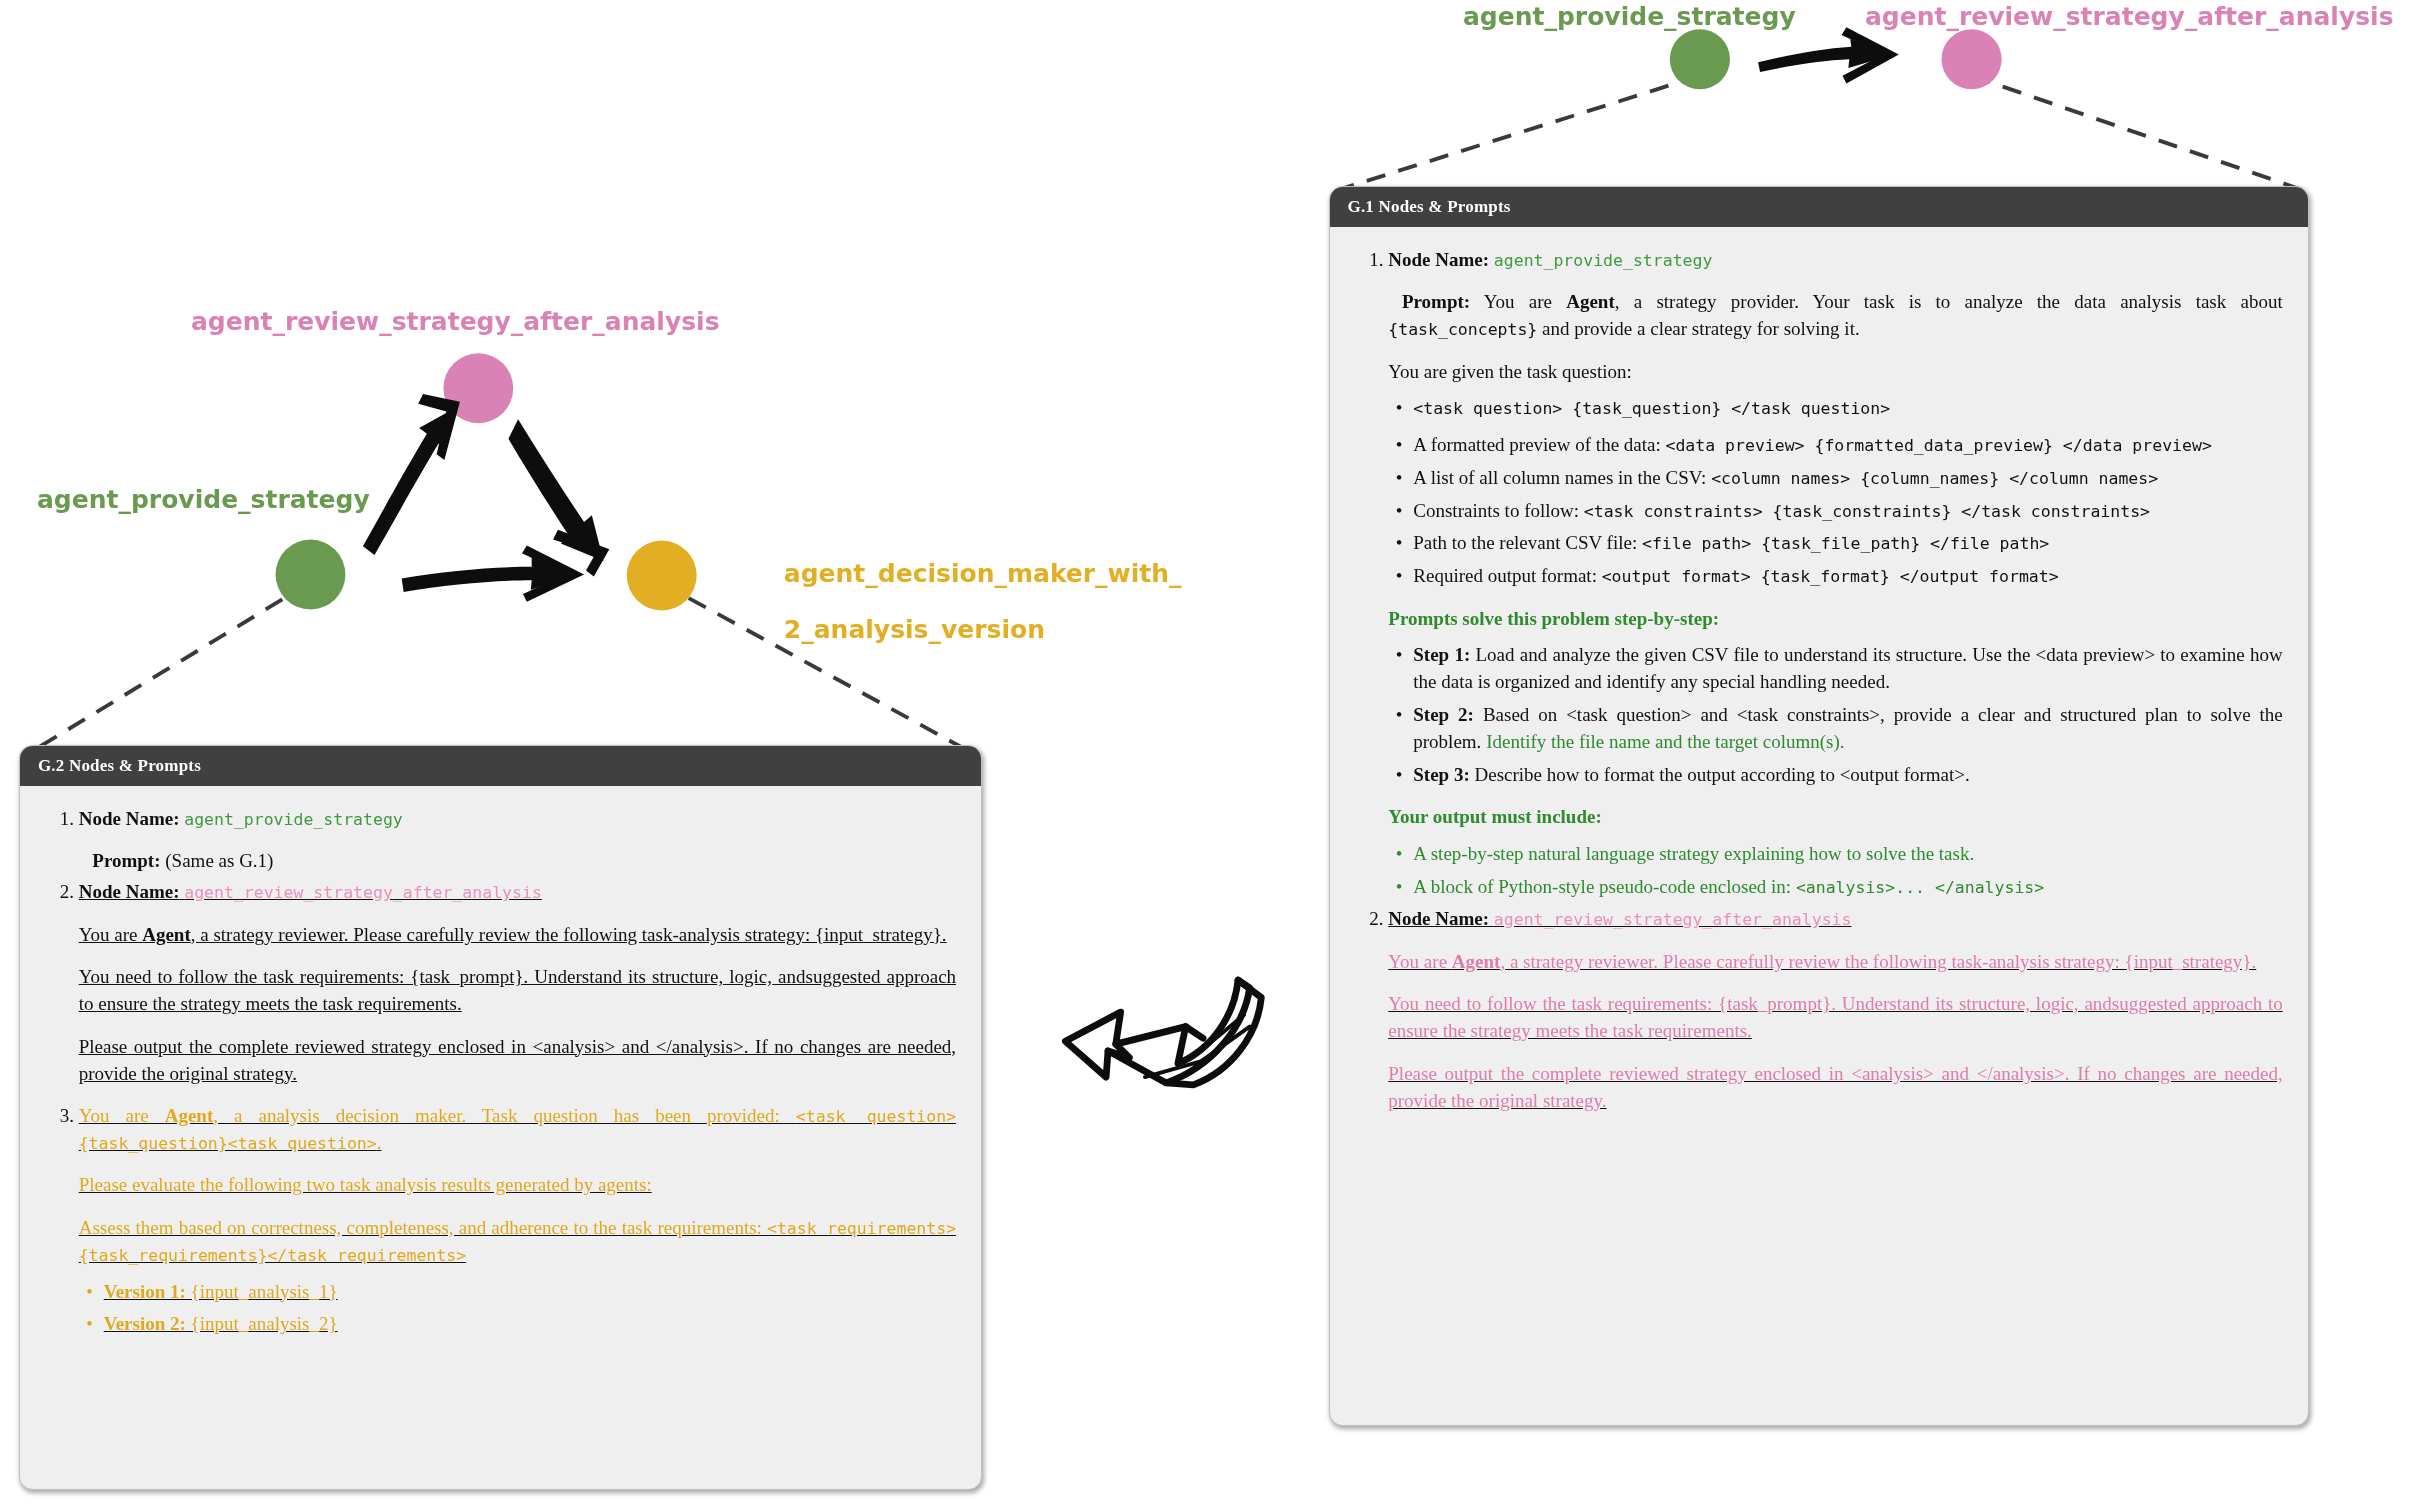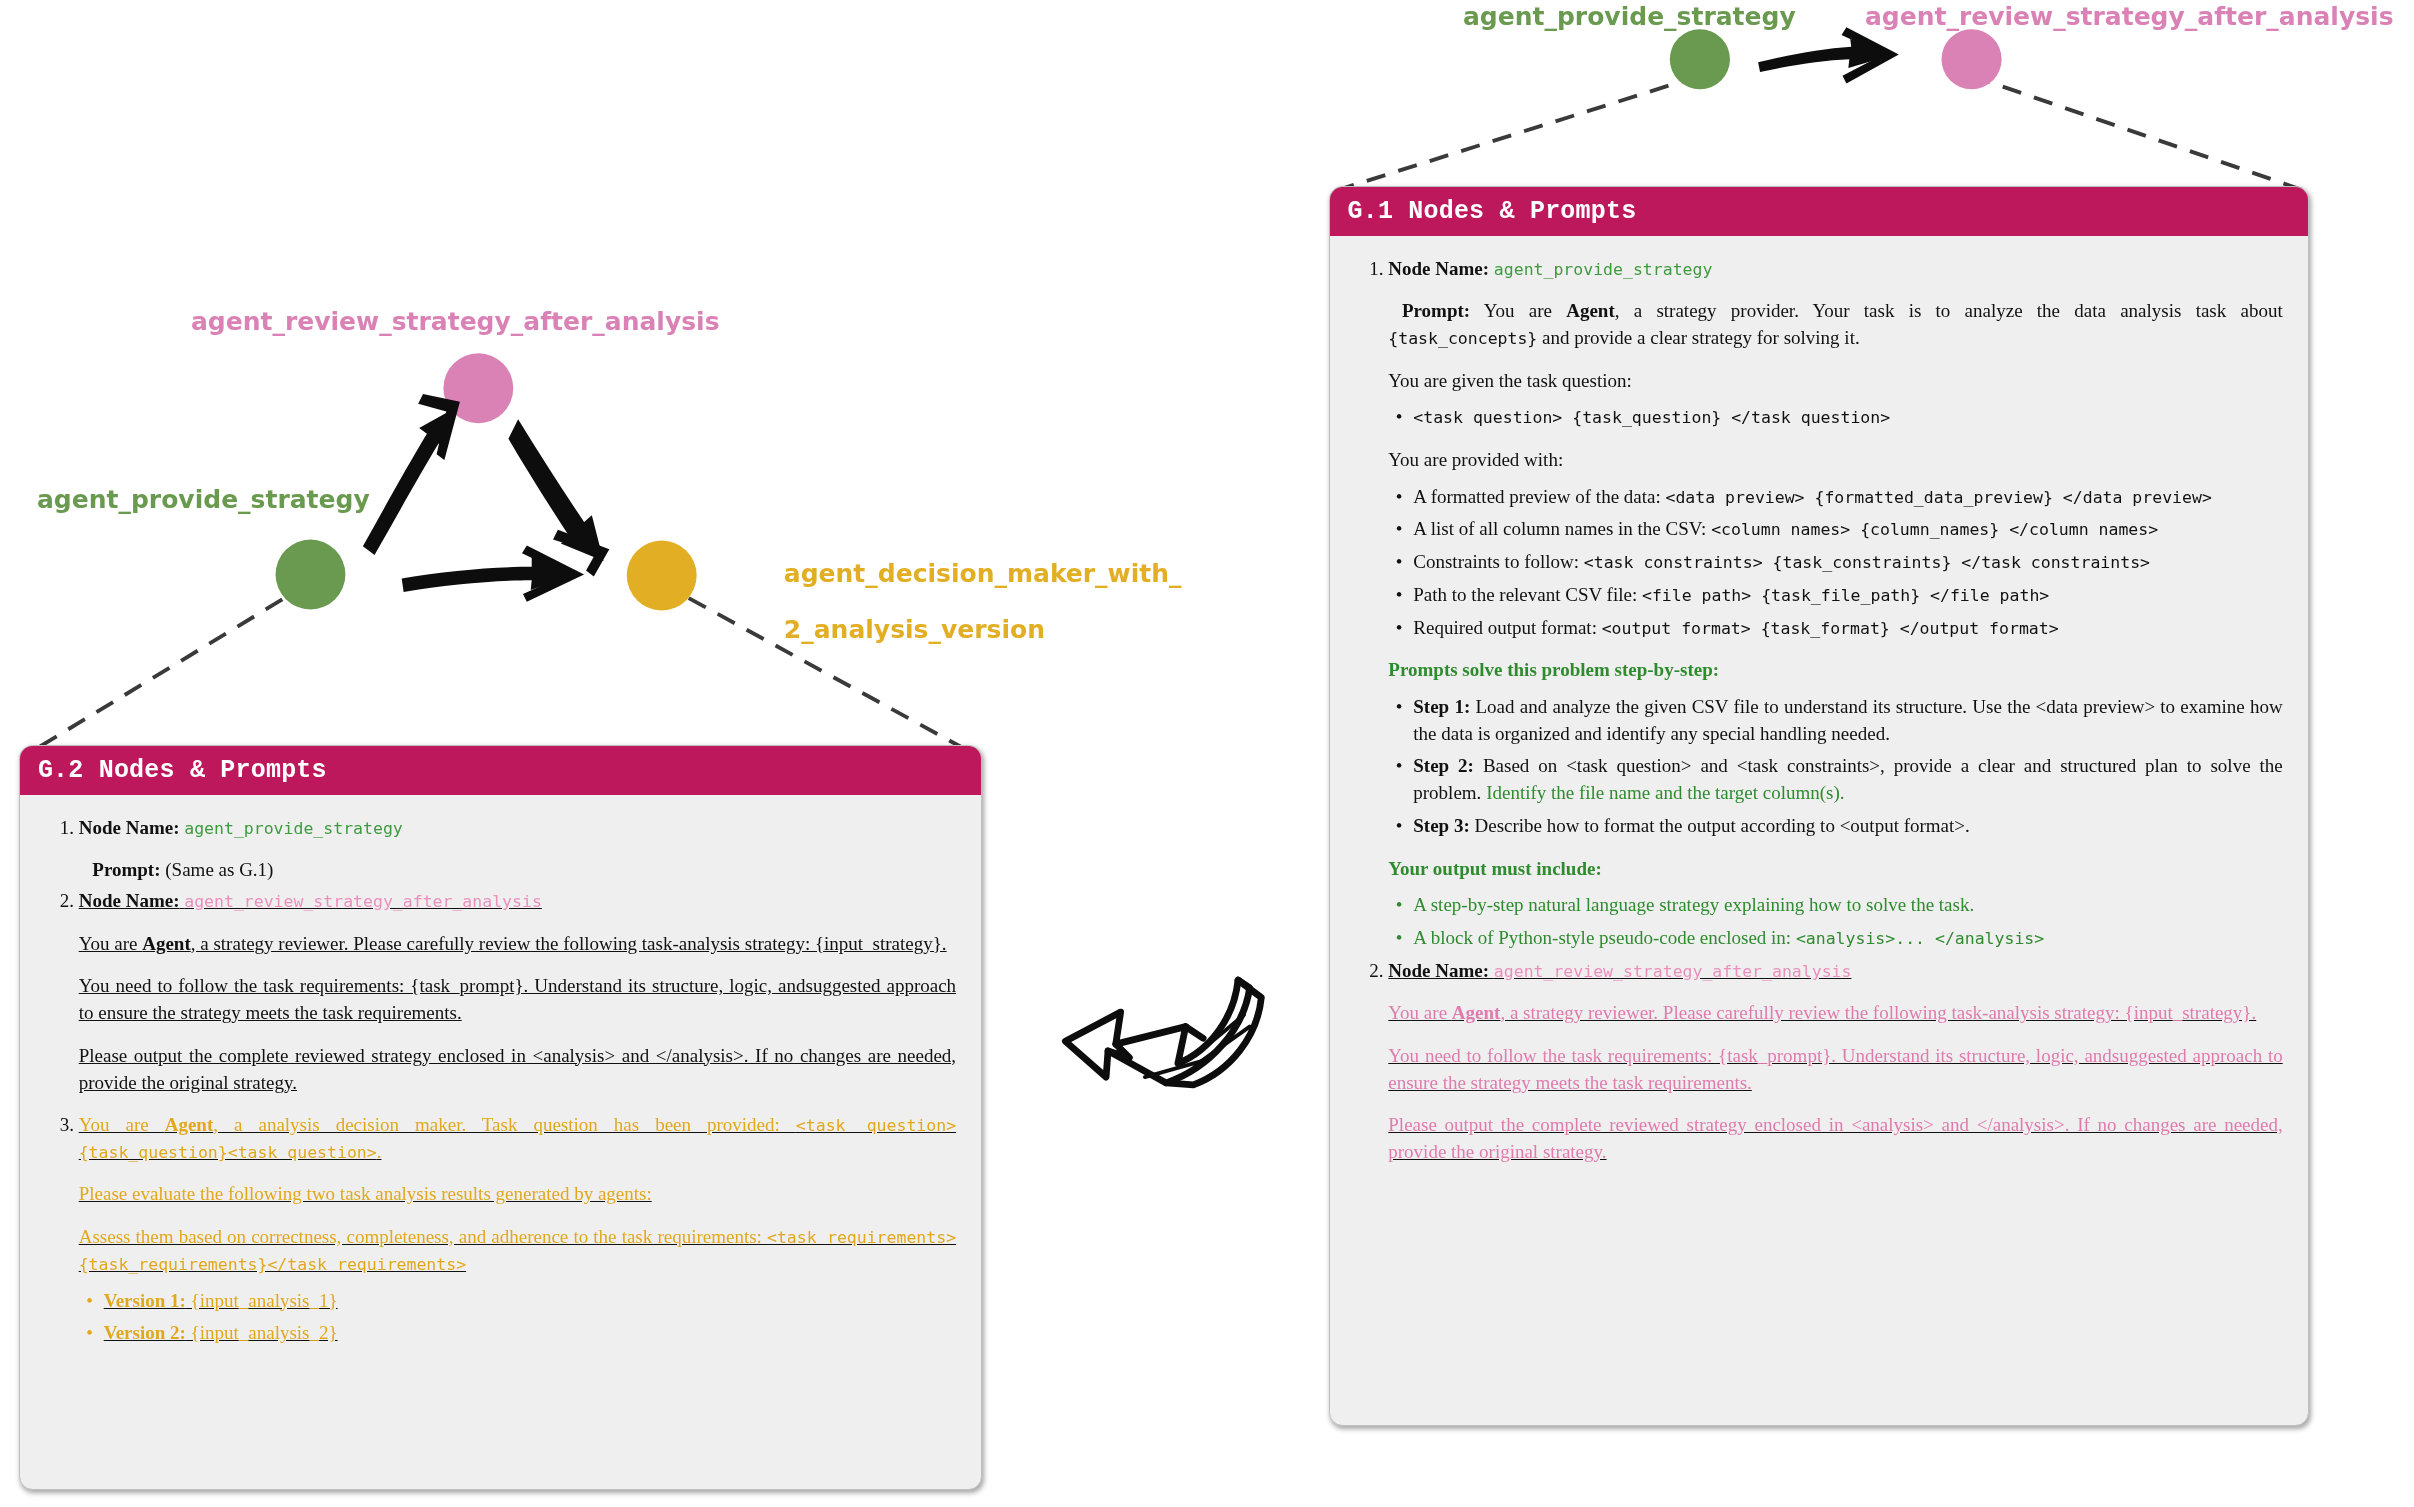--- a/index.html
+++ b/index.html
@@ -22,25 +22,25 @@
   
   .panel{
     position:absolute;
     border-radius:13.6px;
     background:#efefef;
     box-shadow:1.9px 2.9px 4.9px rgba(0,0,0,.35);
     overflow:hidden;
     border:1px solid #bfbfbf;
   }
   .panel-header{
-    background:#be185d;
+    background:#404040;
     color:#fff;
-    font-family:Liberation Mono, monospace;
+    font-family:Liberation Serif, serif;
     font-weight:bold;
-    font-size:25px;
+    font-size:17px;
     padding:9.7px 15.5px 10.7px 17.5px;
     letter-spacing:0.2px;
   }
   .panel-body{
     padding:15.5px 21.3px 17.5px 21.3px;
     font-size:19px;
     color:#111;
     line-height:1.42;
   }
 
@@ -156,21 +156,20 @@
           </div>
 
           <div class="para">You are given the task question:</div>
 
           <ul class="bul">
             <li>
               <span class="mono">&lt;task question&gt; {task_question} &lt;/task question&gt;</span>
             </li>
           </ul>
 
-          <div class="para">You are provided with:</div>
 
           <ul class="bul">
             <li>
               <span>A formatted preview of the data: </span><span class="mono">&lt;data preview&gt; {formatted_data_preview} &lt;/data preview&gt;</span>
             </li>
             <li>
               <span>A list of all column names in the CSV: </span><span class="mono">&lt;column names&gt; {column_names} &lt;/column names&gt;</span>
             </li>
             <li>
               <span>Constraints to follow: </span><span class="mono">&lt;task constraints&gt; {task_constraints} &lt;/task constraints&gt;</span>

